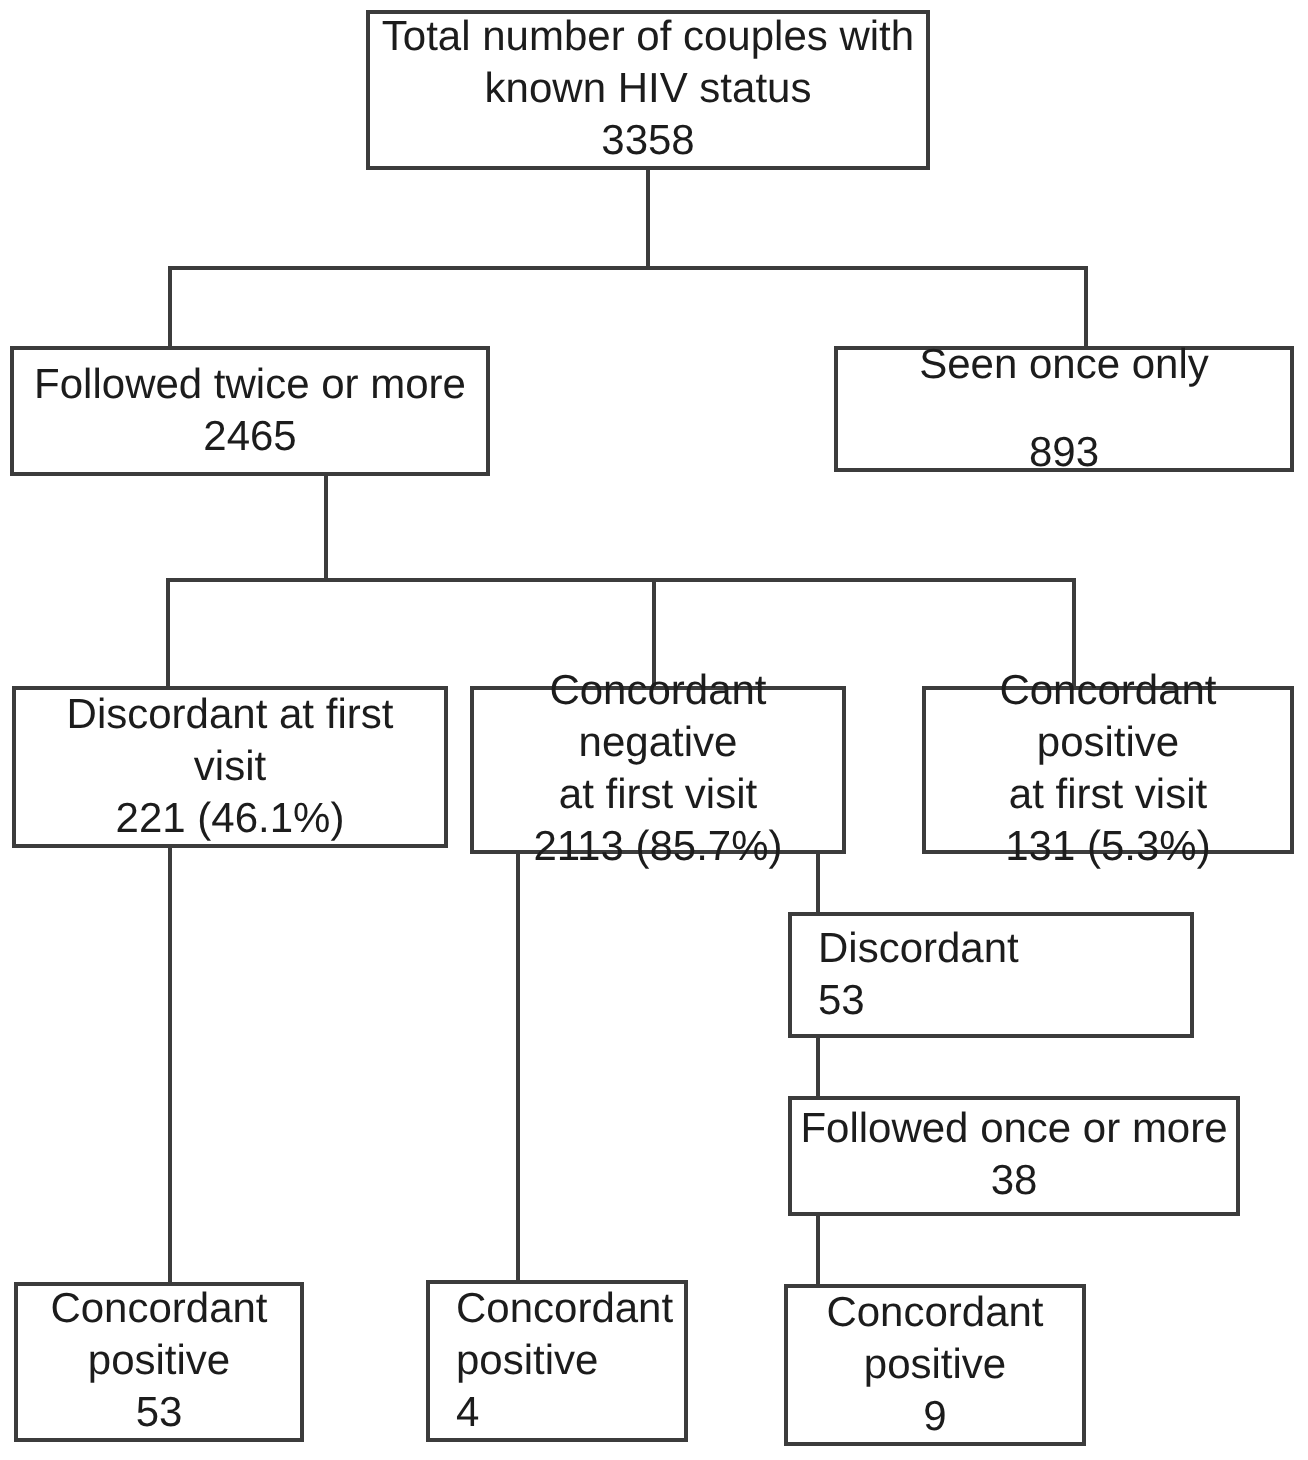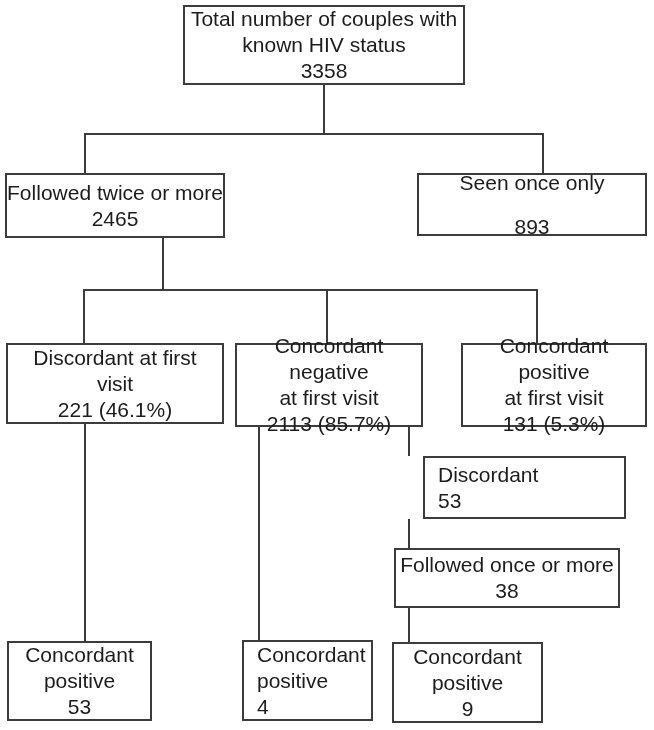--- a/index.html
+++ b/index.html
@@ -24,24 +24,23 @@
     display:flex;
     flex-direction:column;
     justify-content:center;
     align-items:center;
     text-align:center;
   }
   .node.left-align{
     align-items:flex-start;
     text-align:left;
     padding-left:13px;
-    margin-left:29px;
   }
   .b-total{left:183px;top:5px;width:282px;height:80px;}
-  .b-followed-twice{left:5px;top:173px;width:220px;height:65px;}
+  .b-followed-twice{left:5px;top:173px;width:240px;height:65px;}
   .b-seen-once{left:417px;top:173px;width:230px;height:63px;gap:18px;}
   .b-discordant-first{left:6px;top:343px;width:218px;height:81px;}
   .b-conc-neg-first{left:235px;top:343px;width:188px;height:84px;align-items:center;}
   .b-conc-pos-first{left:461px;top:343px;width:186px;height:84px;}
   .b-discordant-53{left:394px;top:456px;width:203px;height:63px;}
   .b-followed-once{left:394px;top:548px;width:226px;height:60px;}
   .b-cp-53{left:7px;top:641px;width:145px;height:80px;}
   .b-cp-4{left:213px;top:640px;width:131px;height:81px;}
   .b-cp-9{left:392px;top:642px;width:151px;height:81px;}
 </style>

